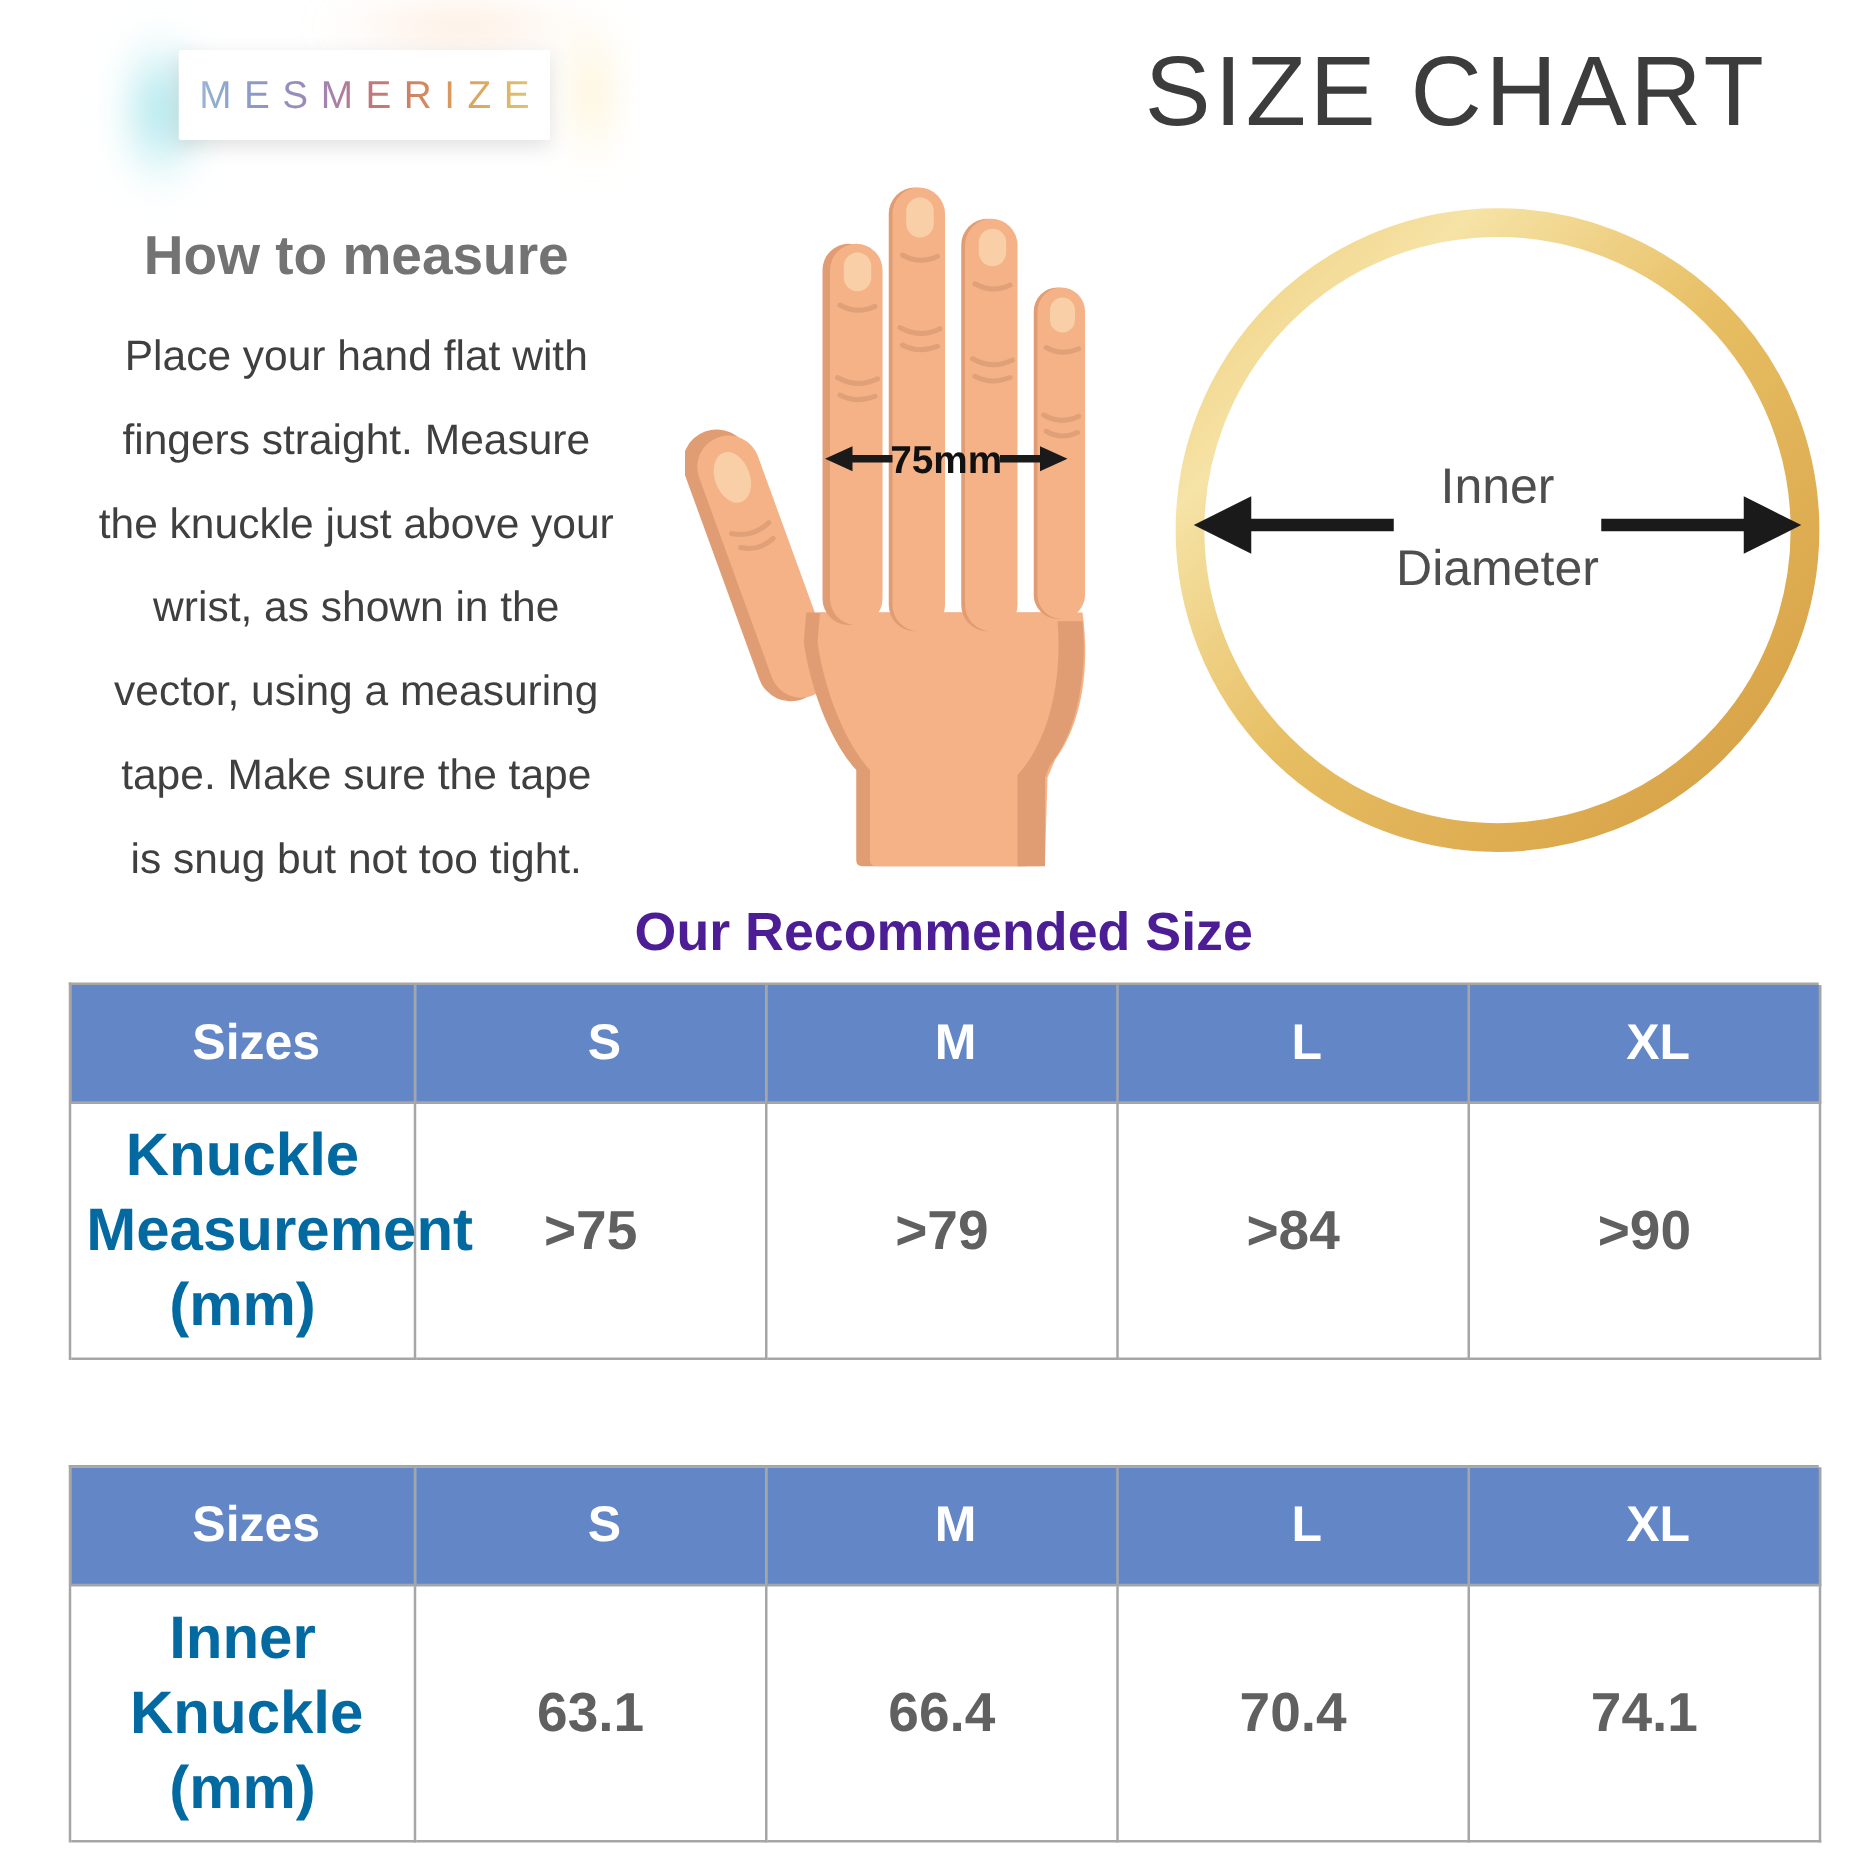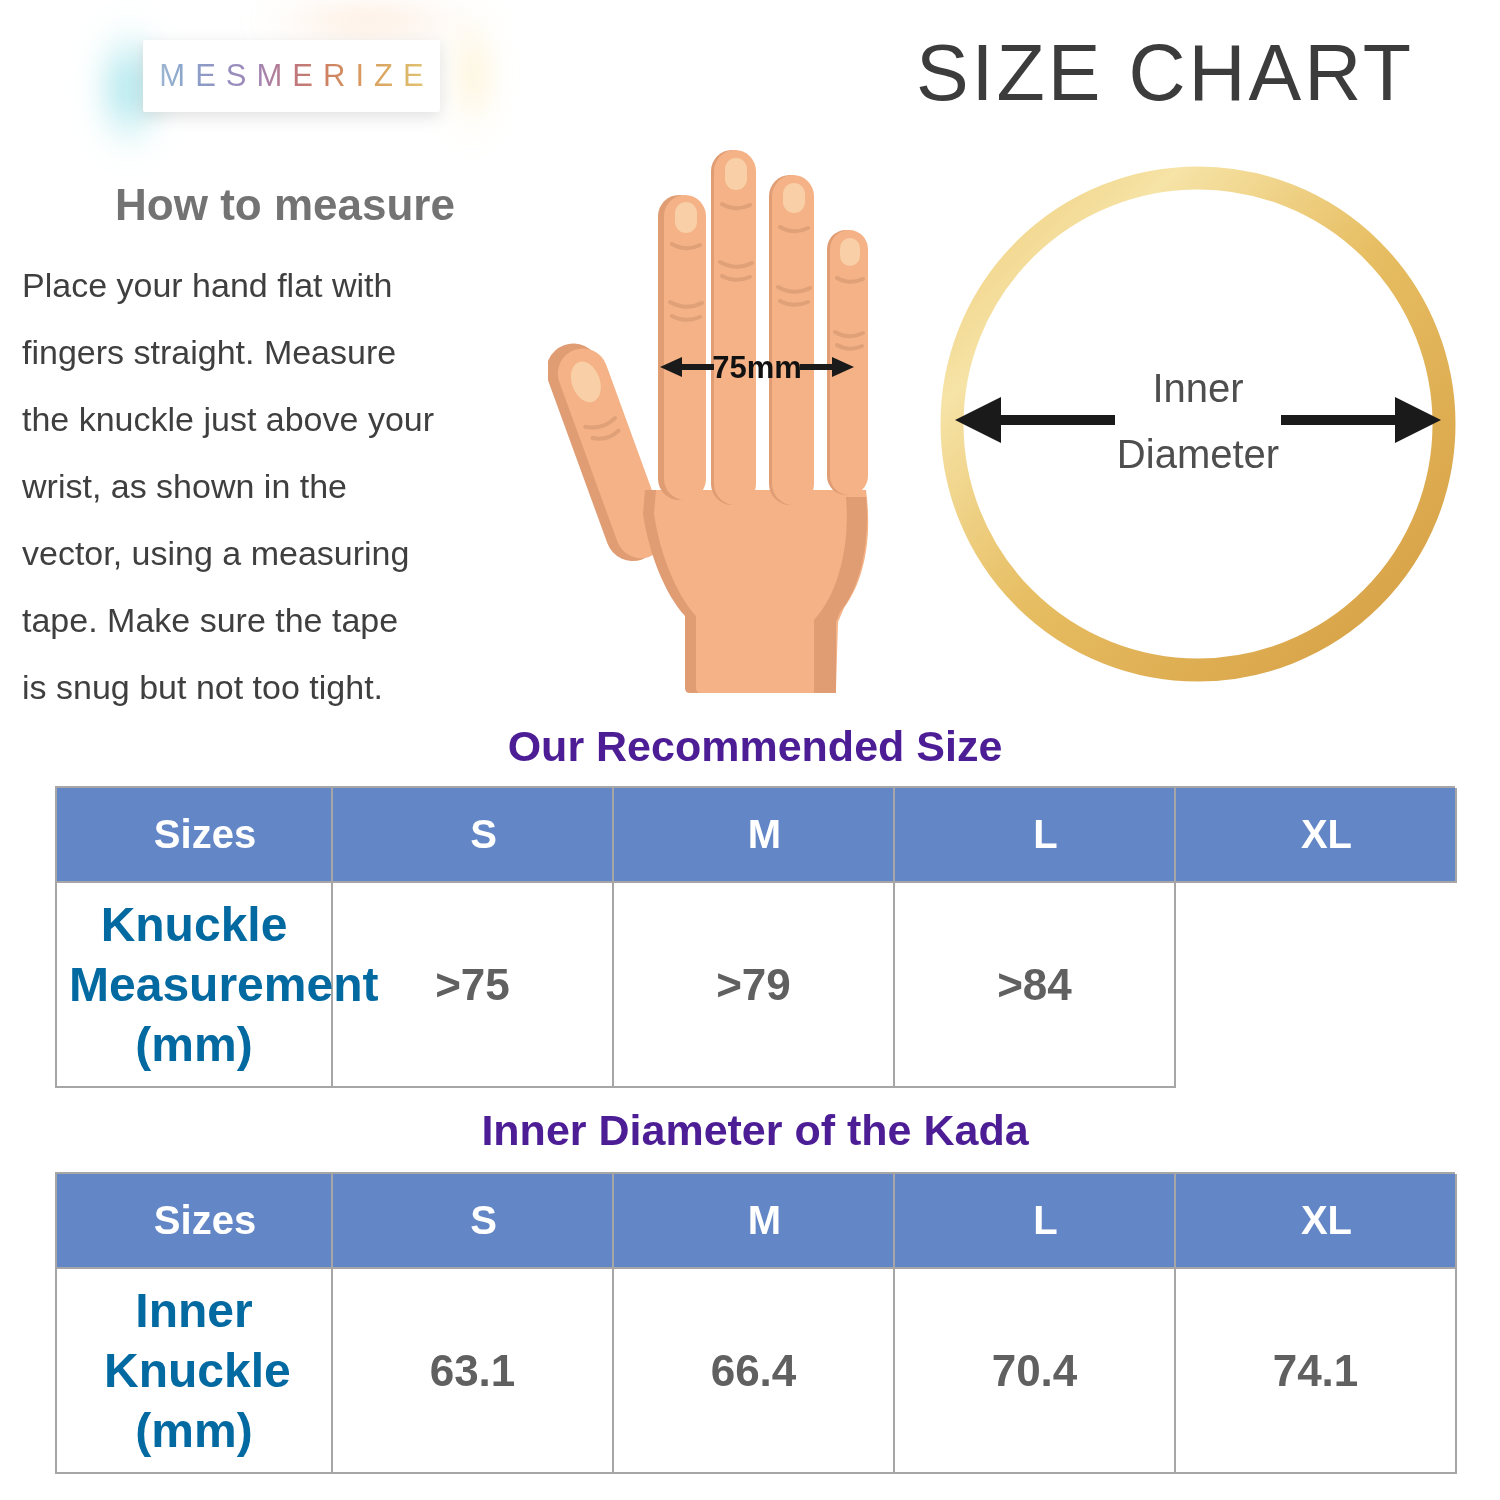--- a/index.html
+++ b/index.html
@@ -26,21 +26,21 @@
     -webkit-background-clip:text;background-clip:text;color:transparent;}
 
   
   .page-title{position:absolute;left:905px;top:28px;width:520px;height:90px;
     display:flex;align-items:center;justify-content:center;
     font-size:79px;font-weight:300;letter-spacing:3px;color:#3c3c3c;}
 
   
   .howto-head{position:absolute;left:35px;top:180px;width:500px;text-align:center;
     font-size:44px;font-weight:700;color:#737373;}
-  .howto-body{position:absolute;left:22px;top:252px;width:526px;
+  .howto-body{position:absolute;left:22px;top:252px;width:526px;text-align:center;
     font-size:34px;line-height:67px;color:#3f3f3f;white-space:pre-line;font-weight:400;}
 
   
   .hand-svg{position:absolute;left:548px;top:142px;width:400px;height:580px;}
   .ring-svg{position:absolute;left:925px;top:150px;width:550px;height:550px;}
 
   
   .tbl-heading{position:absolute;left:55px;width:1400px;text-align:center;
     font-size:43px;font-weight:700;color:#4c1d95;}
   .tbl-heading.first{top:722px;}
@@ -168,23 +168,23 @@
     <div class="cell th">S</div>
     <div class="cell th">M</div>
     <div class="cell th">L</div>
     <div class="cell th">XL</div>
     <div class="cell td rowlabel">
       <div class="labwrap">Knuckle Measurement (mm)</div>
     </div>
     <div class="cell td">&gt;75</div>
     <div class="cell td">&gt;79</div>
     <div class="cell td">&gt;84</div>
+    <div class="cell td">&gt;90</div>
   </div>
 
-  <div class="tbl-heading second">Inner Diameter of the Kada</div>
   <div class="size-table second">
     <div class="cell th">Sizes</div>
     <div class="cell th">S</div>
     <div class="cell th">M</div>
     <div class="cell th">L</div>
     <div class="cell th">XL</div>
     <div class="cell td rowlabel narrow">
       <div class="labwrap">Inner Knuckle (mm)</div>
     </div>
     <div class="cell td">63.1</div>

